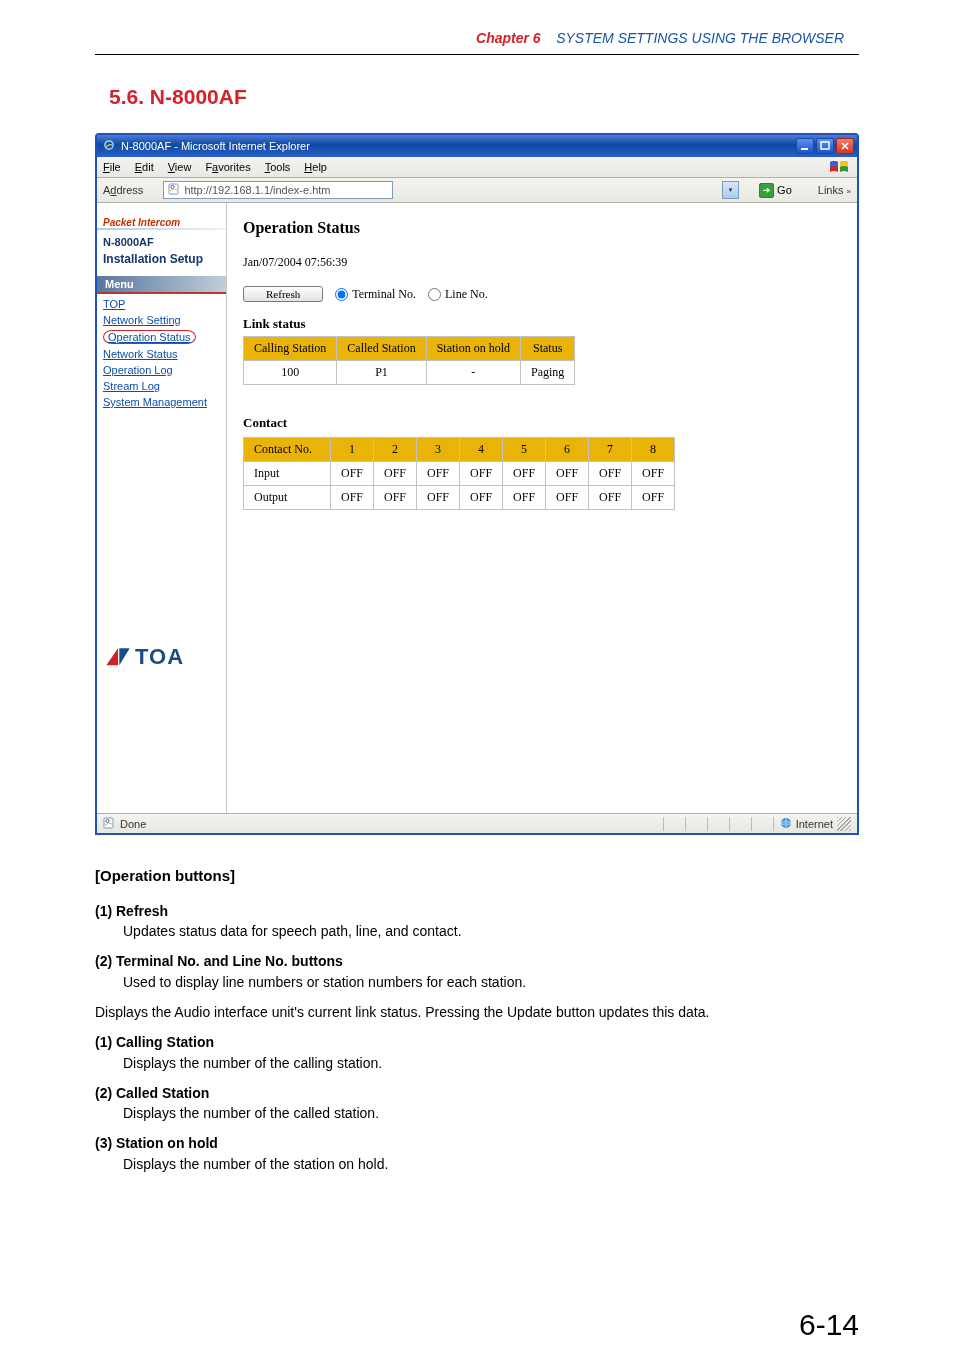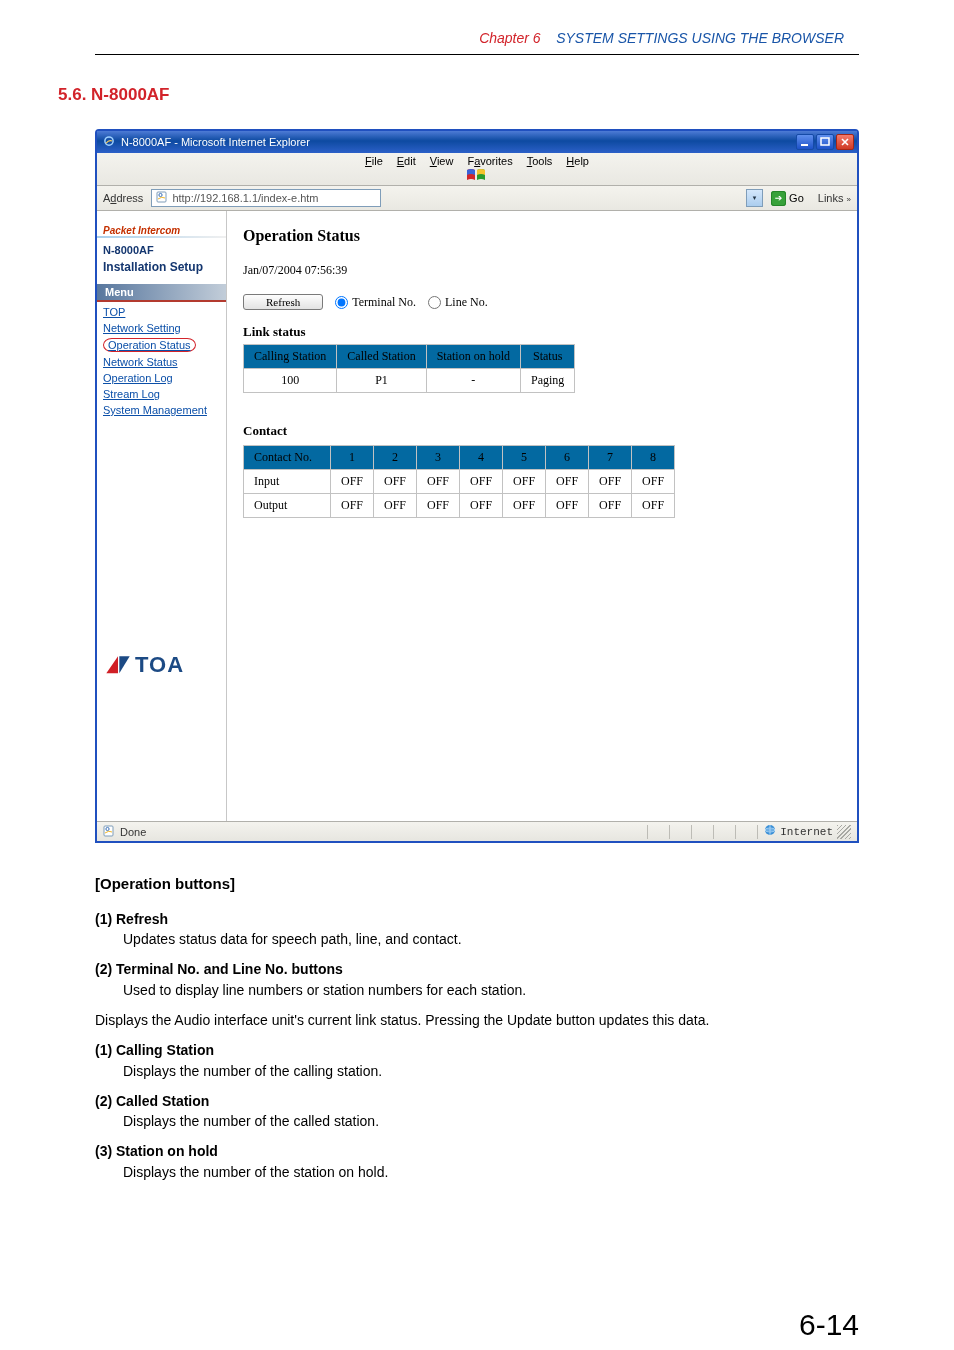--- a/index.html
+++ b/index.html
@@ -28,24 +28,24 @@
     background:#fff;
     position:relative;
     min-height:1350px;
   }
   .chapter-line{
     text-align:right;
     padding:30px 110px 8px 0;
     font-style:italic;
     font-size:14px;
   }
-  .chapter-line .red{color:var(--red);font-weight:normal;}
+  .chapter-line .red{color:var(--red);font-weight:bold;}
   .chapter-line .blue{color:#1955a8;}
   .rule{height:1px;background:#000;margin:0 95px 30px 95px;}
-  .h1{font-size:17px;font-weight:bold;color:var(--red);margin:0 0 24px 58px;}
+  .h1{font-size:21px;font-weight:bold;color:var(--red);margin:0 0 24px 109px;}
   .ie-window{
     margin:0 95px 30px 95px;
     border:2px solid #2050bf;
     border-radius:4px 4px 0 0;
   }
   
   .ie-title{
     height:22px;
     background:linear-gradient(180deg,#4d7bd6 0%, #0d4aa1 45%, #2c60c8 100%);
     display:flex;align-items:center;justify-content:space-between;
@@ -56,31 +56,31 @@
   .ie-ctrls{display:flex;gap:2px;}
   .ie-ctrl{width:18px;height:16px;border-radius:2px;display:flex;align-items:center;justify-content:center;font-family:Arial;font-size:11px;color:#fff;}
   .ie-min{background:linear-gradient(180deg,#5f8fee,#1d52c8);border:1px solid #154aa7;}
   .ie-max{background:linear-gradient(180deg,#5f8fee,#1d52c8);border:1px solid #154aa7;}
   .ie-close{background:linear-gradient(180deg,#f57b6c,#cf3a24);border:1px solid #a62616;}
   
   .ie-menubar{
     background:linear-gradient(180deg,#f4f3ee,#e9e8e2);
     border-bottom:1px solid #b1b0ab;
     display:flex;align-items:center;justify-content:space-between;
-    padding:2px 6px;font-size:11px;flex-direction:column;
+    padding:2px 6px;font-size:11px;
   }
   .ie-menus{display:flex;gap:14px;}
   .ie-menus span{cursor:default;}
   .ie-menus .ul{text-decoration:underline;}
   .win-flag{width:22px;height:16px;}
   
   .ie-address{
     background:linear-gradient(180deg,#f4f3ee,#e9e8e2);
     border-bottom:1px solid #b1b0ab;
-    display:flex;align-items:center;gap:8px;
+    display:flex;align-items:center;gap:20px;
     padding:3px 6px;font-size:11px;
   }
   .ie-address .lbl{color:#333;}
   .ie-address .addrbox{
     flex:0 0 auto;
     background:#fff;border:1px solid #7f9db9;
     height:18px;display:flex;align-items:center;gap:4px;
     padding:0 4px;color:#555;width:230px;
   }
   .ie-address .addr-wrap{flex:1;display:flex;align-items:center;}
@@ -124,21 +124,21 @@
   }
   .radio{display:flex;align-items:center;gap:4px;font-size:12px;}
   .radio input{margin:0;}
   .sec-title{font-weight:bold;font-size:13px;margin:4px 0 4px 0;}
   table.linkstatus, table.contact{border-collapse:collapse;font-size:12px;}
   table.linkstatus th, table.linkstatus td,
   table.contact th, table.contact td{
     border:1px solid var(--grey-border);
     padding:4px 10px;text-align:center;font-weight:normal;
   }
-  table.linkstatus th, table.contact .hd{background:#0369a1;}
+  table.linkstatus th, table.contact .hd{background:#eab308;}
   table.contact .lbl{text-align:left;padding-right:18px;}
   table.contact{margin-top:6px;}
   .contact-block{margin-top:30px;}
   
   .ie-status{
     height:20px;background:linear-gradient(180deg,#f4f3ee,#e7e6e0);
     border-top:1px solid #b1b0ab;
     display:flex;align-items:center;justify-content:space-between;
     font-size:11px;padding:0 6px;color:#333;
   }
@@ -348,21 +348,21 @@
       <div class="left">
         <span>
           <svg width="12" height="12" viewBox="0 0 12 12">
               <rect x="1" y="1" width="9" height="10" rx="1" fill="#fff" stroke="#7f9db9"></rect>
               <circle cx="4.5" cy="4" r="1.6" fill="none" stroke="#3a70b8" stroke-width="1"></circle>
               <path d="M2 8 Q6 5 9 7" fill="none" stroke="#f2b82a" stroke-width="1"></path>
             </svg>
         </span>
         <span>Done</span>
       </div>
-      <div style="display:flex;align-items:flex-start;font-family:Liberation Mono, monospace;">
+      <div style="display:flex;align-items:flex-start;">
         <div class="boxes">
           <div class="box"></div>
             <div class="box"></div>
             <div class="box"></div>
             <div class="box"></div>
             <div class="box"></div>
         </div>
         <div class="zone">
           <span>
             <svg width="12" height="12" viewBox="0 0 12 12">

